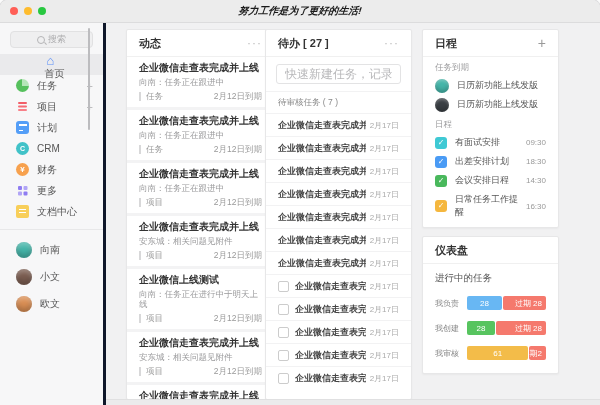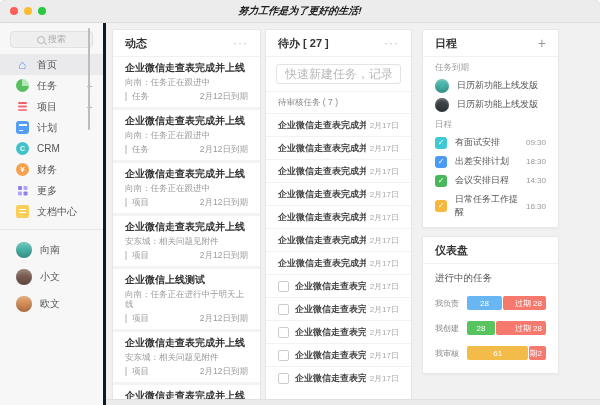--- a/index.html
+++ b/index.html
@@ -17,21 +17,21 @@
   .main{flex:1;position:relative;background:#f1f1f2;}
   .bottom-strip{position:absolute;left:0;right:0;bottom:0;height:6px;background:#ebebec;border-top:1px solid #e0e0e1;z-index:5;}
   
   .search{margin:8px 10px 6px;height:15px;background:#efeff0;border:1px solid #e1e1e2;border-radius:4px;
     display:flex;align-items:center;justify-content:center;gap:3px;color:#adadaf;font-size:9px;cursor:text;}
   .mag{width:6px;height:6px;border:1px solid #b5b5b7;border-radius:50%;position:relative;}
   .mag::after{content:"";position:absolute;width:3px;height:1px;background:#b5b5b7;transform:rotate(45deg);right:-3px;bottom:-1px;}
   .scrollthumb{position:absolute;left:88px;top:5px;width:2px;height:102px;background:#bcbcbf;border-radius:2px;}
   .menu{margin-top:3px;}
   .mitem{height:21px;display:flex;align-items:center;padding:0 10px 0 16px;font-size:10px;color:#555;cursor:pointer;}
-  .mitem.active{background:#eaeaec;}
+  .mitem.active{background:#eaeaec;flex-direction:column;}
   .mi{width:13px;height:13px;margin-right:8px;flex-shrink:0;display:flex;align-items:center;justify-content:center;position:relative;}
   .mi-home{color:#5b8ff9;font-size:13px;font-weight:bold;}
   .mi-home::before{content:"⌂";line-height:13px;}
   .mi-tasks{border-radius:50%;background:conic-gradient(#b5e6b8 0 95deg,#56c05d 95deg 360deg);}
   .mi-projects::before{content:"";position:absolute;left:2px;top:2px;width:9px;height:2px;border-radius:1px;
     background:#f25e68;box-shadow:0 3.5px 0 #f56b74,0 7px 0 #f88089;}
   .mi-crm{border-radius:50%;background:#41c2c8;color:#fff;font-size:7px;font-weight:bold;}
   .mi-crm::before{content:"C";}
   .mi-plan{background:#549ef7;border-radius:3px;}
   .mi-plan::before{content:"";position:absolute;top:3px;left:2.5px;right:2.5px;height:1.5px;background:#fff;}
@@ -42,21 +42,21 @@
   .mi-docs::before{content:"";position:absolute;top:3.5px;left:3px;right:3px;height:1.5px;background:#fff;box-shadow:0 3px 0 #fff;}
   .mi-more::before{content:"";position:absolute;left:1.5px;top:1.5px;width:4.5px;height:4.5px;border-radius:1px;
     background:#8f7df2;box-shadow:5.5px 0 0 #b1a5f6,0 5.5px 0 #b1a5f6,5.5px 5.5px 0 #8f7df2;}
   .plus{margin-left:auto;color:#bdbdbf;font-size:11px;}
   .side-divider{height:1px;background:#e8e8e9;margin:7px 0 6px;}
   .member-row{height:27px;display:flex;align-items:center;padding:0 10px 0 16px;font-size:10px;color:#555;cursor:pointer;}
   .avatar{width:16px;height:16px;border-radius:50%;margin-right:8px;flex-shrink:0;
     box-shadow:inset 0 -4px 5px rgba(0,0,0,.22),inset 0 3px 4px rgba(255,255,255,.28);}
   
   .card{background:#fff;border:1px solid #e7e7e8;border-radius:2px;box-shadow:0 1px 2px rgba(0,0,0,.04);}
-  .col-feed{position:absolute;left:6px;top:6px;width:149px;bottom:8px;}
+  .col-feed{position:absolute;left:20px;top:6px;width:149px;bottom:8px;}
   .col-todo{position:absolute;left:159px;top:6px;width:147px;bottom:8px;}
   .col-right{position:absolute;left:316px;top:6px;width:137px;}
   .col-feed .card,.col-todo .card{height:100%;overflow:hidden;display:flex;flex-direction:column;}
   .card-head{height:26px;display:flex;align-items:center;padding:0 12px;border-bottom:1px solid #f0f0f0;flex-shrink:0;}
   .card-title{font-size:11px;font-weight:bold;color:#333;}
   .more{margin-left:auto;color:#bbb;font-size:12px;letter-spacing:1px;cursor:pointer;line-height:10px;}
   .plus-btn{margin-left:auto;color:#999;font-size:14px;cursor:pointer;line-height:12px;}
   
   .feed-card{padding:5px 12px 5px;cursor:pointer;}
   .feed-card + .feed-card{border-top:3px solid #f3f3f4;}

